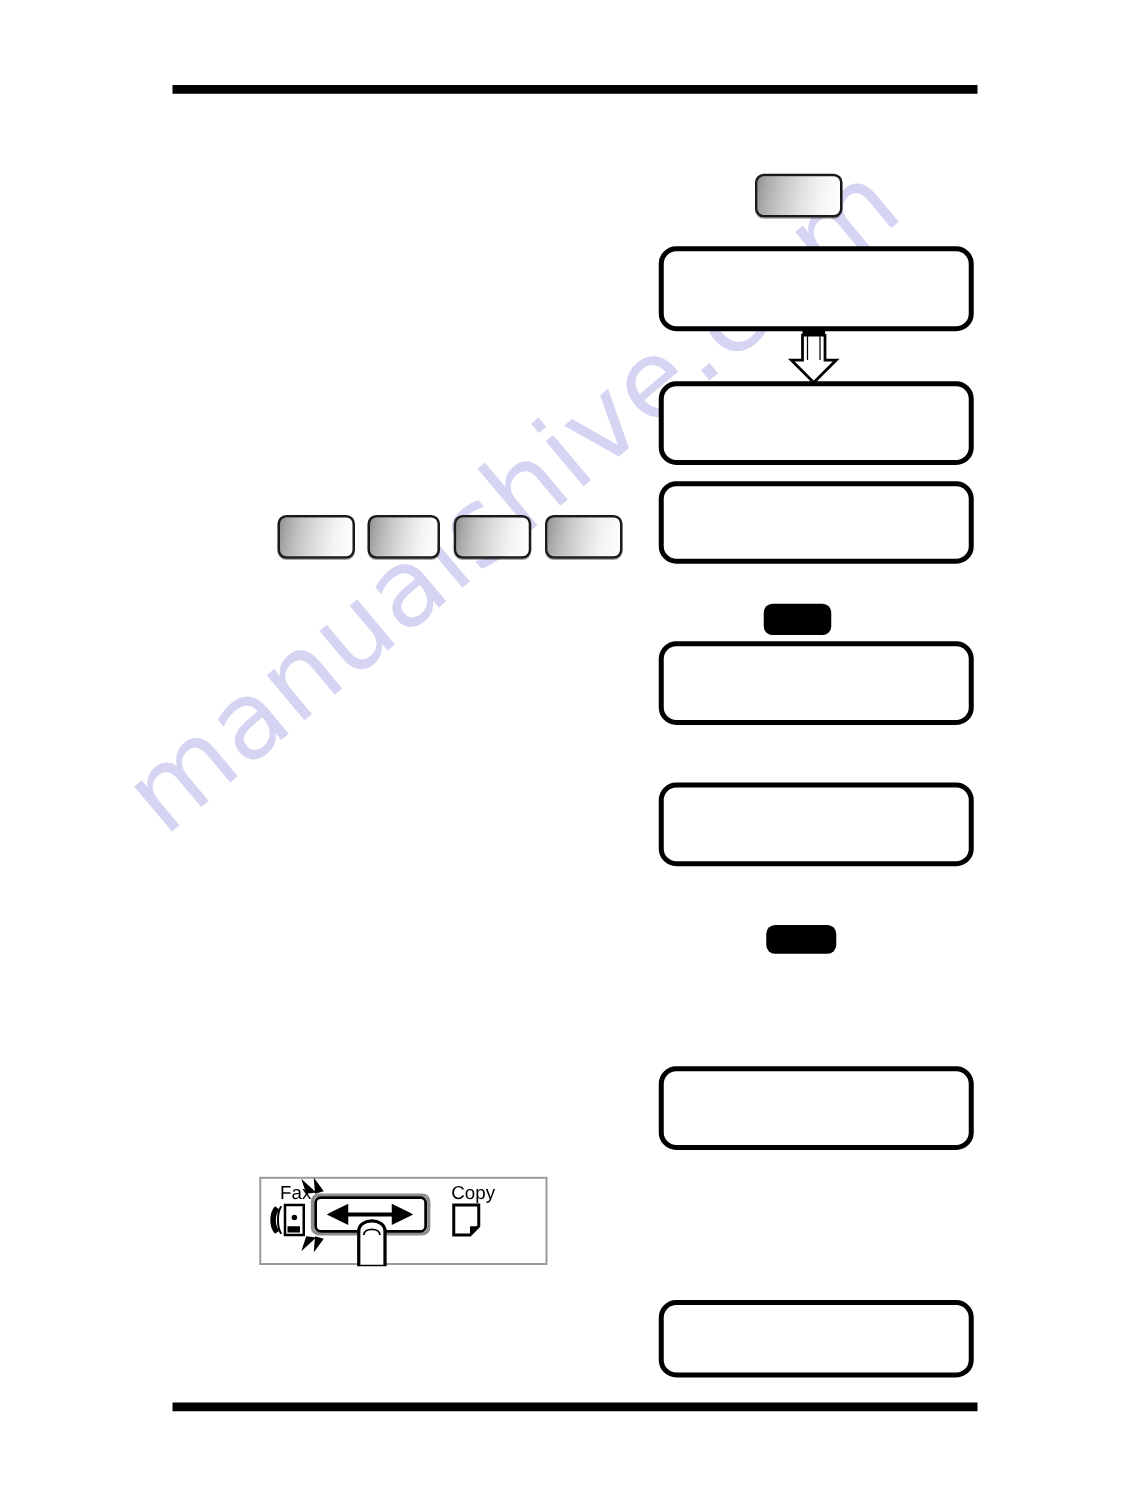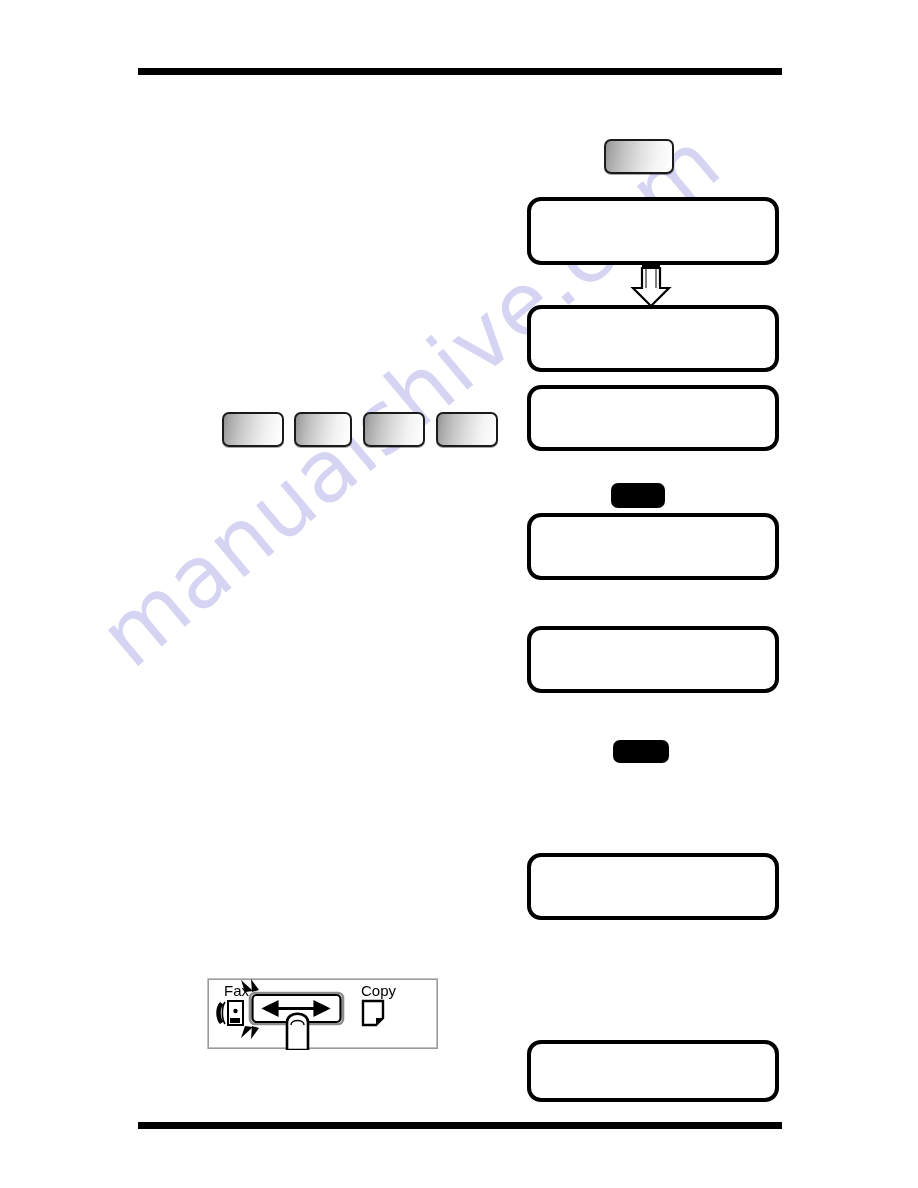--- a/index.html
+++ b/index.html
@@ -213,21 +213,21 @@
 
   <div class="black-btn" style="left:613px; top:740px; width:56px; height:23px;">
     <span class="btn-label" style="margin-top:7px;"></span>
   </div>
 
   <div class="lcd" style="left:527px; top:853px; width:252px; height:67px;">
     <span class="lcd-line" style="margin-top:15px;"></span>
     <span class="lcd-line"></span>
   </div>
 
-  <div class="switch-figure" style="left:207px; top:941px;margin-top:37px;">
+  <div class="switch-figure" style="left:207px; top:941px;">
     <svg width="232" height="72" viewBox="0 0 232 72" xmlns="http://www.w3.org/2000/svg">
 
       <rect x="1.2" y="1.2" width="229" height="69" fill="#ffffff" stroke="#9a9a9a" stroke-width="1.6"></rect>
 
       <rect x="43" y="15" width="93" height="31" rx="5" ry="5" fill="#ffffff" stroke="#8d8d8d" stroke-width="2.6"></rect>
       <rect x="45.5" y="17" width="88" height="27" rx="4" ry="4" fill="#ffffff" stroke="#000000" stroke-width="2.2"></rect>
 
       <g stroke="#000000" stroke-width="3.2" fill="#000000">
         <line x1="66" y1="30.5" x2="112" y2="30.5"></line>
         <polygon points="58,30.5 70,24.5 70,36.5"></polygon>

